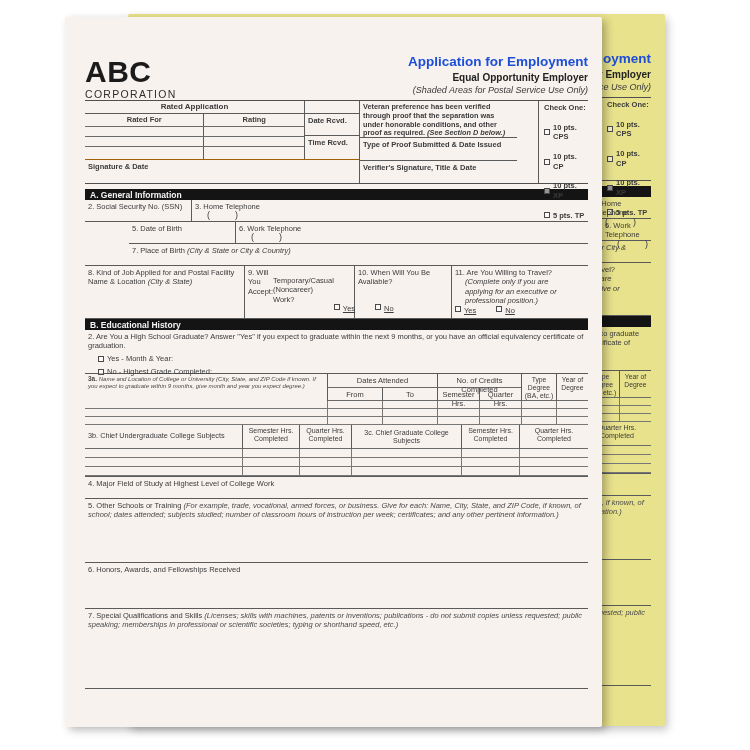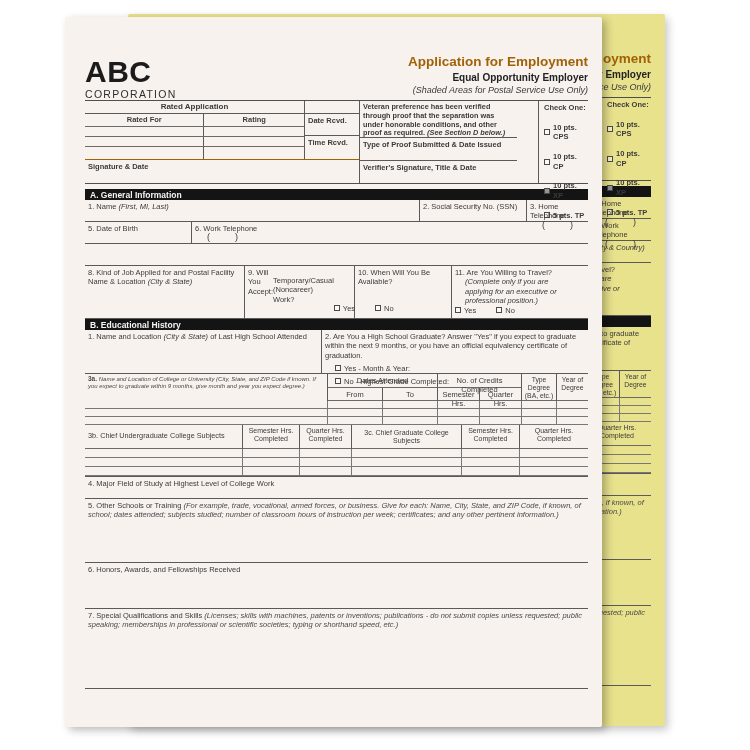--- a/index.html
+++ b/index.html
@@ -12,21 +12,21 @@
   .sheet.white  { left:65px;  top:17px; height:710px; background:#f8f2ef; z-index:2;
                   box-shadow:4px 3px 8px rgba(0,0,0,.28); }
 
   .form { position:absolute; inset:0; padding:36px 14px 0 20px; color:#3b3b3b; font-size:7.5px; line-height:1.25; }
 
   
   .head { display:flex; justify-content:space-between; align-items:flex-start; height:47px; }
   .brand-name { font-size:30px; font-weight:bold; letter-spacing:.5px; color:#1b1b1b; line-height:1; margin-top:4px; }
   .brand-sub  { font-size:10.5px; letter-spacing:1.3px; color:#2e2e2e; margin-top:1px; }
   .titles { text-align:right; margin-top:1px; }
-  .t1 { font-size:13.5px; font-weight:bold; color:#a16207; }
+  .t1 { font-size:13.5px; font-weight:bold; color:#1d4ed8; }
   .t2 { font-size:10px;  font-weight:bold; color:#222; margin-top:1px; }
   .t3 { font-size:9px; font-style:italic; color:#3a3a3a; margin-top:1px; }
 
   .it { font-style:italic; }
   .bold { font-weight:bold; }
   .br { border-right:1px solid #5a5a5a; }
   .cell { padding:2px 3px; }
 
   
   .toptable { display:flex; height:84px; border-top:1px solid #4f4f4f; border-bottom:1px solid #4f4f4f; }
@@ -57,28 +57,28 @@
   .cb { width:6px; height:6px; border:1px solid #4a4a4a; background:rgba(255,255,255,.55); display:inline-block; margin-right:3px; flex:none; }
 
   
   .bar { background:#141414; color:#f4f4f4; font-weight:bold; font-size:8.5px; padding:2px 5px 1px 5px; height:11px; line-height:1; }
   .barA { margin-top:5px; }
 
   .row { display:flex; border-bottom:1px solid #5a5a5a; }
   .rA1 { height:22px; }
   .w335 { width:335px; } .w107 { width:107px; } .w61 { flex:1; }
   .rA23 { display:flex; border-bottom:1px solid #5a5a5a; height:44px; }
-  .rA23r { flex:1; display:flex; flex-direction:column; }
+  .rA23r { flex:1; display:flex; flex-direction:column;margin-left:44px; }
   .rA23r-top { display:flex; height:22px; border-bottom:1px solid #5a5a5a; }
   .rA23r-bot { flex:1; padding:2px 3px; }
   .paren { white-space:pre; font-size:9px; padding-left:12px; line-height:1.1; }
   .rA4 { height:53px; }
   .w160 { width:160px; } .w110 { width:110px; display:flex; flex-direction:row; } .w97 { width:97px; } .w136 { flex:1; display:flex; flex-direction:column; }
   .ynrow { display:flex; gap:20px; margin-top:auto; padding-bottom:3px; font-size:7.5px; }
-  .yn { display:flex; align-items:center; }
+  .yn { display:flex; align-items:flex-start;text-decoration:underline; }
 
   .rB1 { height:44px; }
   .w237 { width:237px; }
   .w266 { flex:1; }
   .cbline { display:flex; align-items:center; margin-top:3.5px; }
 
   
   .tbl3a { display:grid; grid-template-columns:243px 55px 55px 42px 42px 35px 31px; grid-template-rows:14px 13px 8px 8px 8px; }
   .a-lbl { grid-row:1/3; grid-column:1; border-right:1px solid #5a5a5a; padding:1px 3px; font-size:6px; line-height:1.18; color:#4a4a4a; }
   .a-dates { grid-column:2/4; grid-row:1; } .a-credits { grid-column:4/6; grid-row:1; }
@@ -391,37 +391,37 @@
                 <span class="cb"></span>
                 <span>5 pts. TP</span>
               </div>
           </div>
         </div>
       </div>
 
       <div class="bar barA">A.  General Information</div>
 
       <div class="row rA1">
-        <div class="cell w335 br"><span>1.  Name</span> <span class="it">(First, MI, Last)</span></div>
         <div class="cell w107 br">2.  Social Security No. (SSN)</div>
         <div class="cell w61">
           <div>3.  Home Telephone</div>
           <div class="paren">(          )</div>
         </div>
       </div>
 
       <div class="rA23">
         <div class="rA23r">
           <div class="rA23r-top">
             <div class="cell w107 br">5.  Date of Birth</div>
             <div class="cell w61">
               <div>6.  Work Telephone</div>
               <div class="paren">(          )</div>
             </div>
           </div>
+          <div class="rA23r-bot"><span>7.  Place of Birth</span> <span class="it">(City &amp; State or City &amp; Country)</span></div>
         </div>
       </div>
 
       <div class="row rA4">
         <div class="cell w160 br"><span>8.  Kind of Job Applied for and Postal Facility Name &amp; Location</span> <span class="it">(City &amp; State)</span></div>
         <div class="cell w110 br">
           <div>9.  Will You Accept:</div>
           <div style="margin-top:8px; width:70px;">Temporary/Casual (Noncareer) Work?</div>
           <div class="ynrow">
             <span class="yn">
@@ -447,21 +447,20 @@
                 <span class="cb"></span>
                 <span>No</span>
               </span>
           </div>
         </div>
       </div>
 
       <div class="bar">B.  Educational History</div>
 
       <div class="row rB1">
-        <div class="cell w237 br"><span>1.  Name and Location</span> <span class="it">(City &amp; State)</span> <span>of Last High School Attended</span></div>
         <div class="cell w266">
           <div>2.  Are You a High School Graduate? Answer "Yes" if you expect to graduate within the next 9 months, or you have an official equivalency certificate of graduation.</div>
           <div class="cbline" style="margin-left:10px;">
               <span class="cb"></span>
               <span>Yes - Month &amp; Year:</span>
             </div>
           <div class="cbline" style="margin-left:10px;">
               <span class="cb"></span>
               <span>No - Highest Grade Completed:</span>
             </div>

